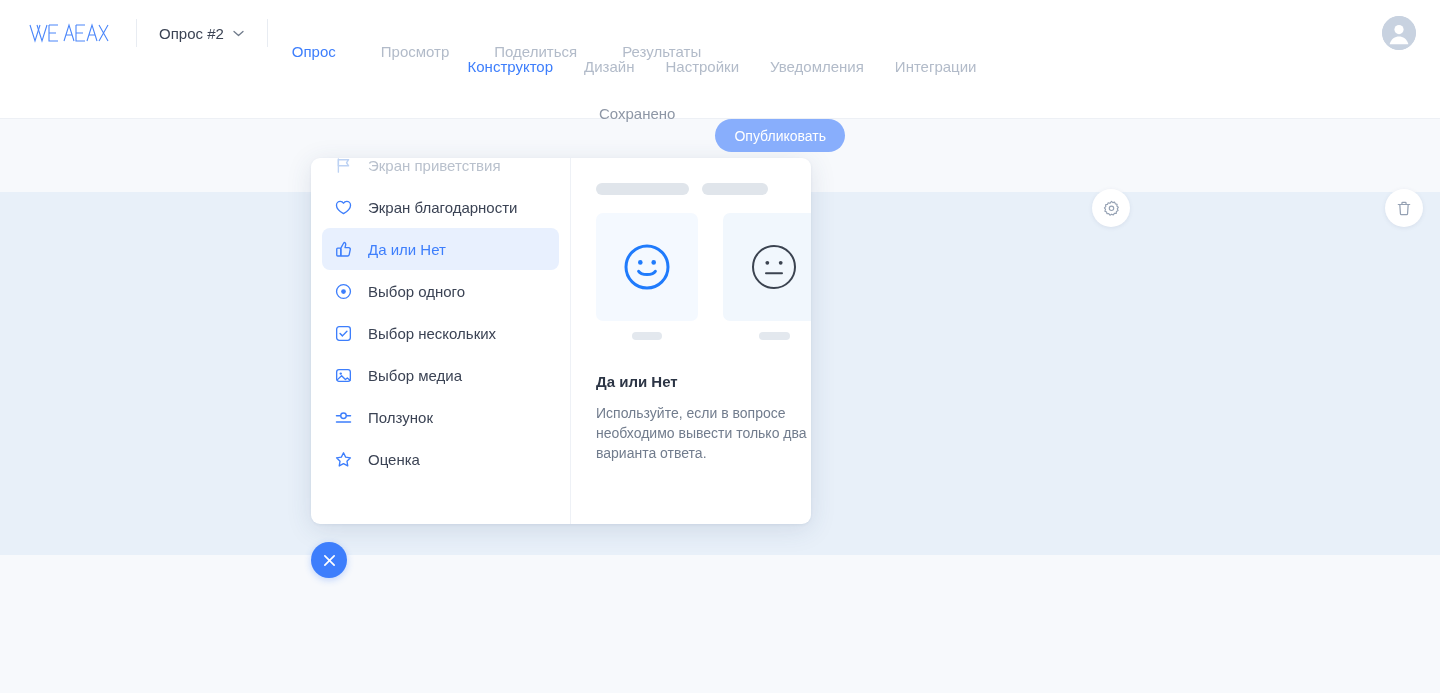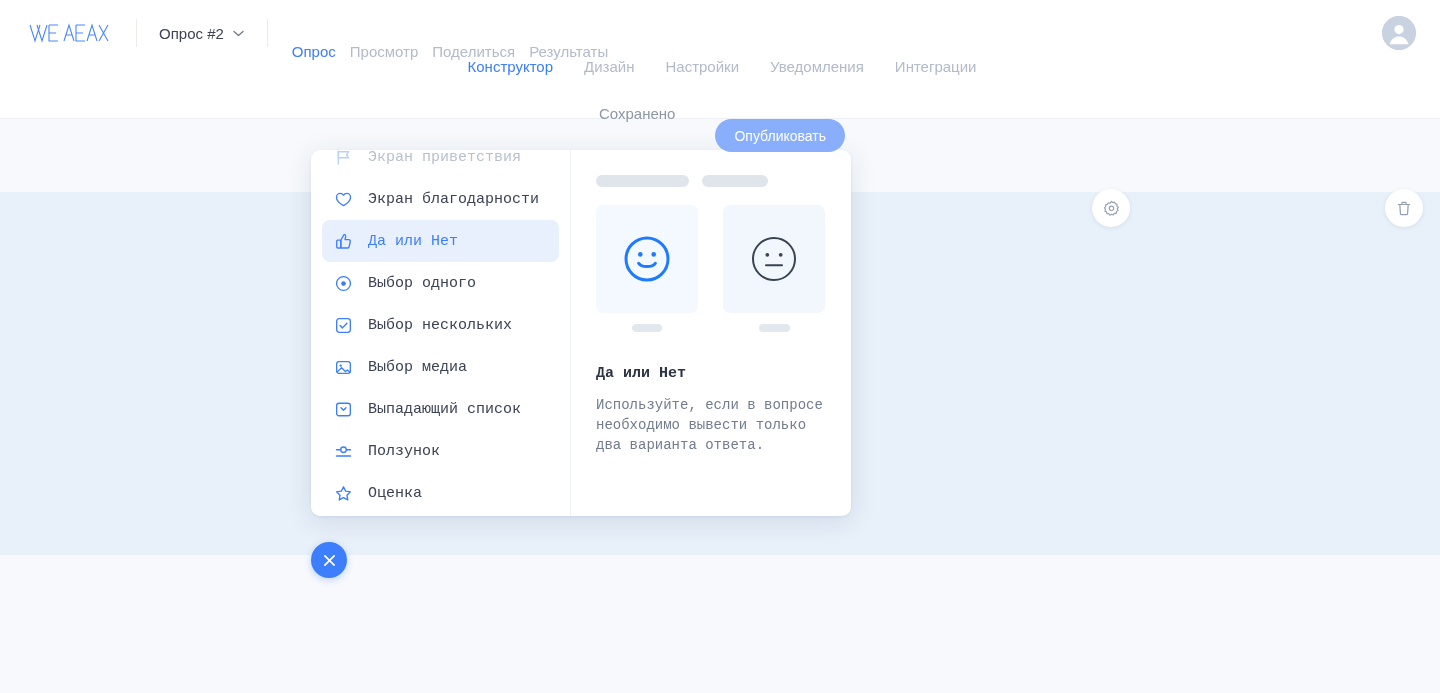--- a/index.html
+++ b/index.html
@@ -61,21 +61,21 @@
     width: 1px;
     height: 28px;
     background: #e8ecf2;
     margin: 0 24px 0 23px;
     flex: 0 0 auto;
   }
 
   .topnav {
     display: flex;
     align-items: flex-end;
-    gap: 14px;
+    gap: 45px;
     flex: 1 1 auto;
     margin-top: 36px;
   }
   .topnav a {
     font-size: 15px;
     color: #b2bbc9;
     text-decoration: none;
     cursor: pointer;
     white-space: nowrap;
   }
@@ -179,29 +179,28 @@
     box-shadow: 0 1px 4px rgba(60,80,120,0.10);
     padding: 0;
   }
   .gear-btn { left: 1092px; top: 70px; }
   .trash-btn { left: 1385px; top: 70px; }
 
   
   .picker {
     position: absolute;
     left: 311px;
-    top: 31px;
-    width: 540px;
+    top: 39px;
+    width: 500px;
     height: 366px;
     background: #ffffff;
     border-radius: 9px;
     box-shadow: 0 5px 26px rgba(47,70,110,0.13), 0 1px 3px rgba(47,70,110,0.07);
     display: flex;
     overflow: hidden;
-    font-family: Liberation Mono, monospace;
   }
 
   .picker-list {
     width: 260px;
     flex: 0 0 260px;
     border-right: 1px solid #eef1f6;
     padding: 0 11px;
     overflow: hidden;
     position: relative;
   }
@@ -456,29 +455,20 @@
           <span class="ico">
             <svg width="19" height="19" viewBox="0 0 20 20" fill="none">
               <rect x="2.8" y="3.9" width="14.4" height="12.2" rx="2.4" stroke="#3d7efc" stroke-width="1.4"></rect>
               <circle cx="7.1" cy="8" r="1.25" fill="#3d7efc"></circle>
               <path d="M3.4 14.6 L8 10.3 L12 14.3 L14 12.6 L16.9 15.1" stroke="#3d7efc" stroke-width="1.4" stroke-linejoin="round" stroke-linecap="round"></path>
             </svg>
           </span>
           <span>Выбор медиа</span>
         </div>
 
-        <div class="type-item">
-          <span class="ico">
-            <svg width="19" height="19" viewBox="0 0 20 20" fill="none">
-              <rect x="2.8" y="3.4" width="14.4" height="13.2" rx="2.4" stroke="#3d7efc" stroke-width="1.4"></rect>
-              <path d="M7.4 8.2 L10 10.8 L12.6 8.2" stroke="#3d7efc" stroke-width="1.5" stroke-linecap="round" stroke-linejoin="round"></path>
-            </svg>
-          </span>
-          <span>Выпадающий список</span>
-        </div>
 
         <div class="type-item">
           <span class="ico">
             <svg width="19" height="19" viewBox="0 0 20 20" fill="none">
               <path d="M2.6 14.8 H17.4" stroke="#3d7efc" stroke-width="1.5" stroke-linecap="round"></path>
               <path d="M2.6 8.2 H6.6 M13.4 8.2 H17.4" stroke="#3d7efc" stroke-width="1.5" stroke-linecap="round"></path>
               <circle cx="10" cy="8.2" r="2.9" stroke="#3d7efc" stroke-width="1.5"></circle>
             </svg>
           </span>
           <span>Ползунок</span>

